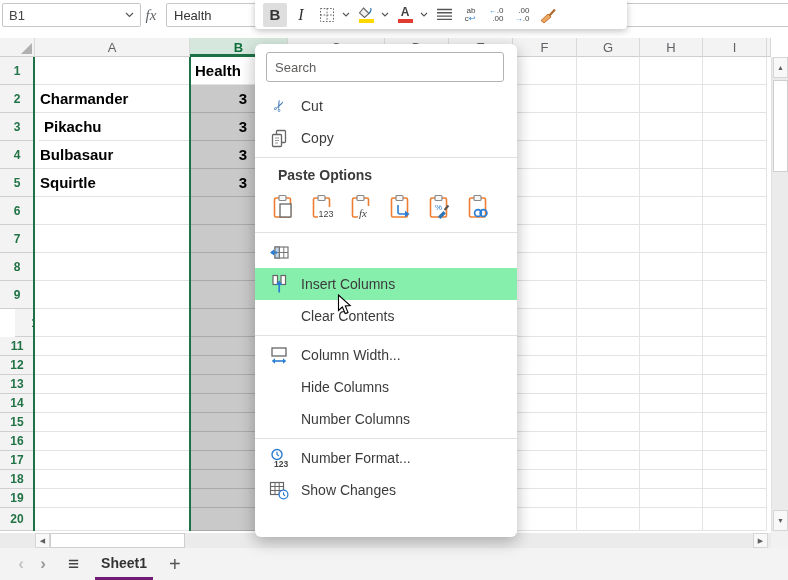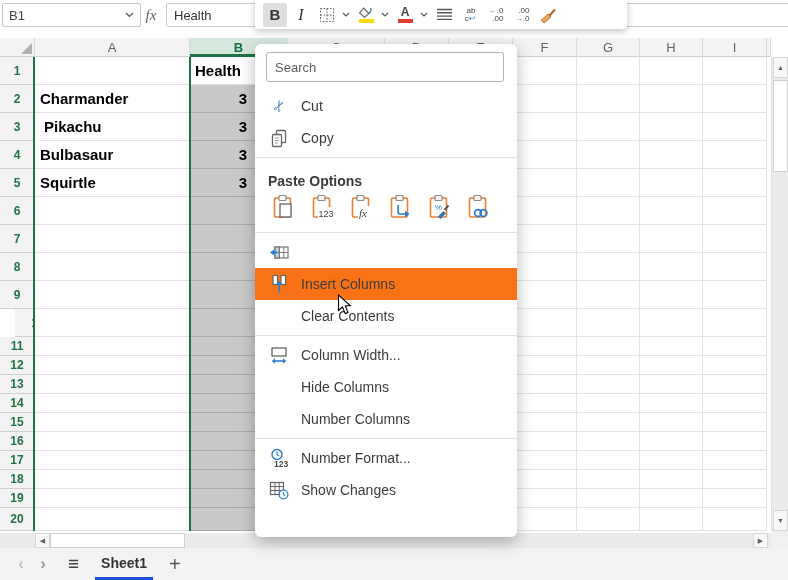--- a/index.html
+++ b/index.html
@@ -41,21 +41,21 @@
   #sbcorner{position:absolute;left:771px;top:531px;width:17px;height:17px;background:#f1f1f1}
 
   
   #sheetbar{position:absolute;left:0;top:548px;width:788px;height:32px;background:#f3f3f3;
             display:flex;align-items:flex-end}
   #sheetbar .inner{display:flex;align-items:center;height:32px;padding-left:10px}
   .nav-ch{font-size:17px;font-weight:bold;width:22px;text-align:center;color:#9a9a9a}
   .nav-ch.dim{color:#c3c3c3}
   .hamb{font-size:19px;color:#444;margin:0 12px 0 14px}
   .sheettab{height:29px;display:flex;align-items:center;padding:0 6px;margin-left:4px;
-            font-size:14px;font-weight:bold;color:#333;border-bottom:3px solid #1d4ed8}
+            font-size:14px;font-weight:bold;color:#333;border-bottom:3px solid #701a75}
   .addsheet{font-size:20px;color:#555;margin-left:16px;font-weight:normal}
 
   
   #minitoolbar{position:absolute;left:255px;top:0;width:372px;height:29px;background:#fff;
                border-radius:0 0 4px 4px;box-shadow:0 2px 7px rgba(0,0,0,.25);z-index:50;
                display:flex;align-items:center;padding:0 8px;gap:2px;box-sizing:border-box}
   .tb-btn{height:24px;min-width:24px;display:flex;flex-direction:column;align-items:center;
           justify-content:center;border-radius:2px;color:#333;position:relative}
   .tb-btn.active{background:#dedede}
   .tb-label{font-size:15px;font-weight:bold;line-height:15px}
@@ -67,24 +67,24 @@
 
   
   #contextmenu{position:absolute;left:255px;top:44px;width:262px;height:493px;background:#fff;
                border-radius:6px;box-shadow:0 5px 16px rgba(0,0,0,.28);z-index:60;
                padding-top:8px;box-sizing:border-box;overflow:hidden}
   .search{display:block;width:238px;height:30px;margin:0 0 8px 11px;border:1px solid #b5b3b1;
           border-radius:3px;box-sizing:border-box;font-size:13px;padding:0 8px;color:#333;
           font-family:"Liberation Sans",sans-serif;outline:none}
   .search::placeholder{color:#605e5c}
   .mi{height:32px;display:flex;align-items:center;padding-left:13px;gap:11px;font-size:14px;color:#3b3b3b}
-  .mi.hl{background:#f97316}
+  .mi.hl{background:#86efac}
   .mi .ic{width:22px;display:flex;align-items:center;justify-content:center;flex:none}
   .mdivider{height:1px;background:#e1e1e1;margin:3px 0}
-  .sect-label{height:28px;display:flex;align-items:flex-end;padding-left:13px;font-size:14px;
+  .sect-label{height:28px;display:flex;align-items:center;padding-left:23px;font-size:14px;
               font-weight:bold;color:#3b3b3b}
   .paste-row{height:40px;display:flex;align-items:center;gap:9px;padding-left:13px}
   .paste-btn{width:30px;height:30px;display:flex;align-items:center;justify-content:center}
 
   #cursor{position:absolute;left:337px;top:294px;z-index:100}
 </style>
 </head>
 <body>
 
 <div id="topbar">

